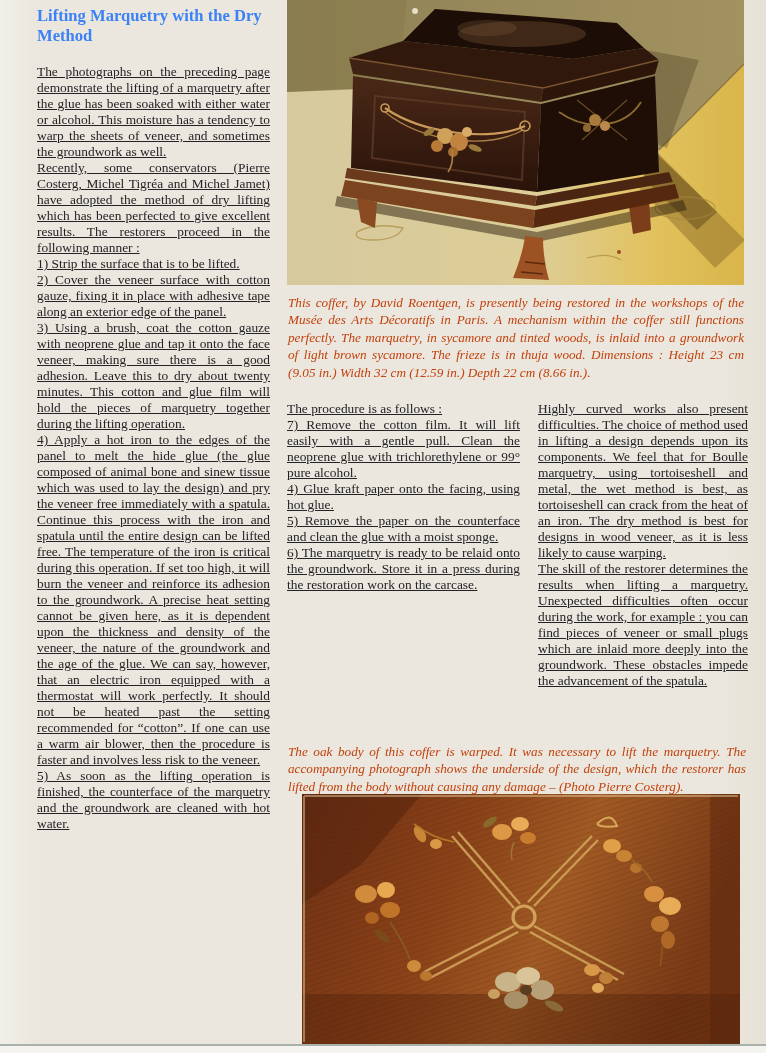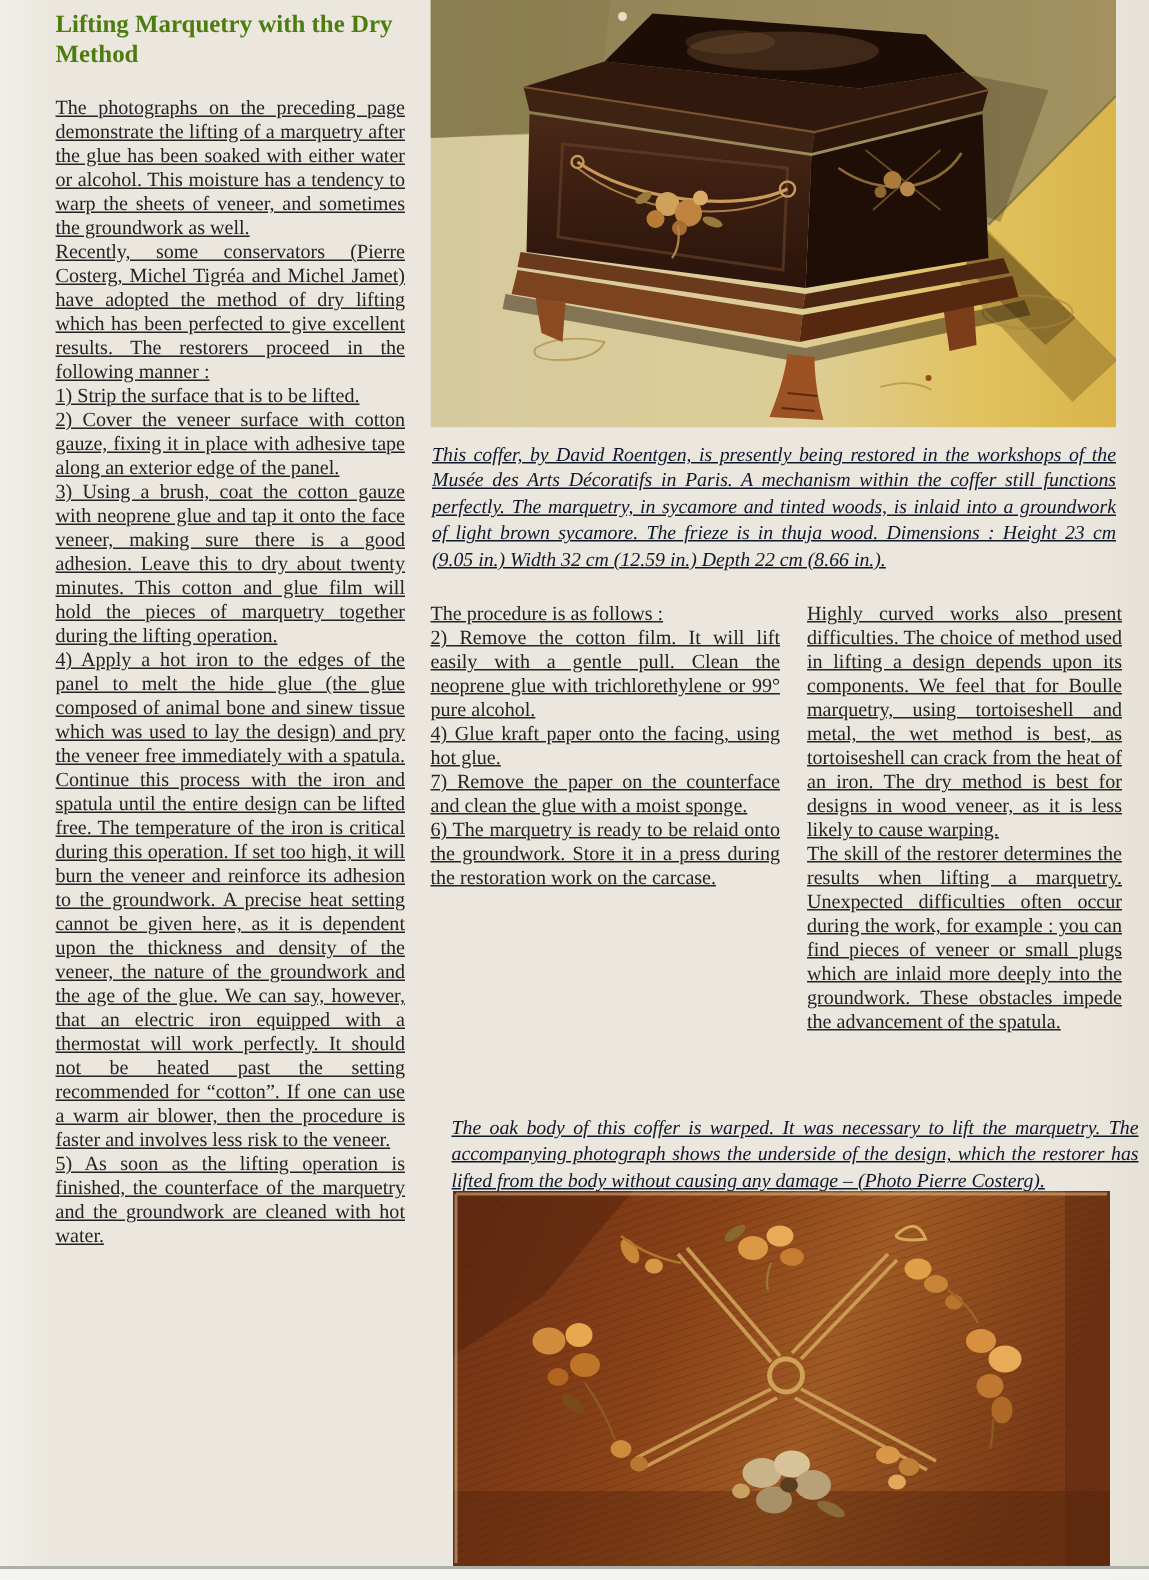--- a/index.html
+++ b/index.html
@@ -4,28 +4,28 @@
 <style>
   html,body{margin:0;padding:0;}
   body{
     width:766px;height:1053px;position:relative;overflow:hidden;
     background:linear-gradient(90deg,#f1efe9 0px,#ebe7de 34px,#ebe7de 94%,#e5e1d6 100%);
     font-family:"Liberation Serif","DejaVu Serif",serif;
     color:#232327;
   }
   .abs{position:absolute;}
   .left-col{left:37px;top:6px;width:233px;}
-  .page-title{font-size:16.6px;font-weight:bold;line-height:20px;margin:0 0 18px 0;color:#4d7c0f;}
+  .page-title{font-size:16.6px;font-weight:bold;line-height:20px;margin:0 0 18px 0;color:#3b82f6;}
   .body-text p{margin:0;font-size:13.4px;line-height:16px;text-align:justify;text-decoration:underline;}
   .photo-top{left:287px;top:0;width:457px;height:284px;}
-  .caption{font-style:italic;font-size:13.2px;line-height:17.4px;text-align:justify;color:#0f172a;text-decoration:underline;}
+  .caption{font-style:italic;font-size:13.2px;line-height:17.4px;text-align:justify;color:#c2410c;}
   .caption-top{left:288px;top:294px;width:456px;}
   .mid-col{left:287px;top:401px;width:233px;}
   .right-col{left:538px;top:401px;width:210px;}
-  .caption-bottom{left:301px;top:743px;width:458px;}
+  .caption-bottom{left:288px;top:743px;width:458px;}
   .photo-bottom{left:302px;top:794px;width:438px;height:249px;}
   .page-edge{left:0;top:1044px;width:766px;height:9px;background:#f4f3ef;border-top:2px solid #aab0aa;}
   svg{display:block;}
 </style>
 </head>
 <body>
 
 <div class="abs left-col">
   <h1 class="page-title">Lifting Marquetry with the Dry Method</h1>
   <div class="body-text">
@@ -119,23 +119,23 @@
       <circle cx="300" cy="128" r="4" fill="#8f6830"></circle>
     </g>
   </g>
 </svg>
 </div>
 
 <div class="abs caption caption-top">This coffer, by David Roentgen, is presently being restored in the workshops of the Musée des Arts Décoratifs in Paris. A mechanism within the coffer still functions perfectly. The marquetry, in sycamore and tinted woods, is inlaid into a groundwork of light brown sycamore. The frieze is in thuja wood. Dimensions : Height 23 cm (9.05 in.) Width 32 cm (12.59 in.) Depth 22 cm (8.66 in.).</div>
 
 <div class="abs mid-col body-text">
   <p>The procedure is as follows :</p>
-  <p>2) Remove the cotton film. It will lift easily with a gentle pull. Clean the neoprene glue with trichlorethylene or 99° pure alcohol.</p>
+  <p>7) Remove the cotton film. It will lift easily with a gentle pull. Clean the neoprene glue with trichlorethylene or 99° pure alcohol.</p>
   <p>4) Glue kraft paper onto the facing, using hot glue.</p>
-  <p>7) Remove the paper on the counterface and clean the glue with a moist sponge.</p>
+  <p>5) Remove the paper on the counterface and clean the glue with a moist sponge.</p>
   <p>6) The marquetry is ready to be relaid onto the groundwork. Store it in a press during the restoration work on the carcase.</p>
 </div>
 
 <div class="abs right-col body-text">
   <p>Highly curved works also present difficulties. The choice of method used in lifting a design depends upon its components. We feel that for Boulle marquetry, using tortoiseshell and metal, the wet method is best, as tortoiseshell can crack from the heat of an iron. The dry method is best for designs in wood veneer, as it is less likely to cause warping.</p>
   <p>The skill of the restorer determines the results when lifting a marquetry. Unexpected difficulties often occur during the work, for example : you can find pieces of veneer or small plugs which are inlaid more deeply into the groundwork. These obstacles impede the advancement of the spatula.</p>
 </div>
 
 <div class="abs caption caption-bottom">The oak body of this coffer is warped. It was necessary to lift the marquetry. The accompanying photograph shows the underside of the design, which the restorer has lifted from the body without causing any damage – (Photo Pierre Costerg).</div>
 

